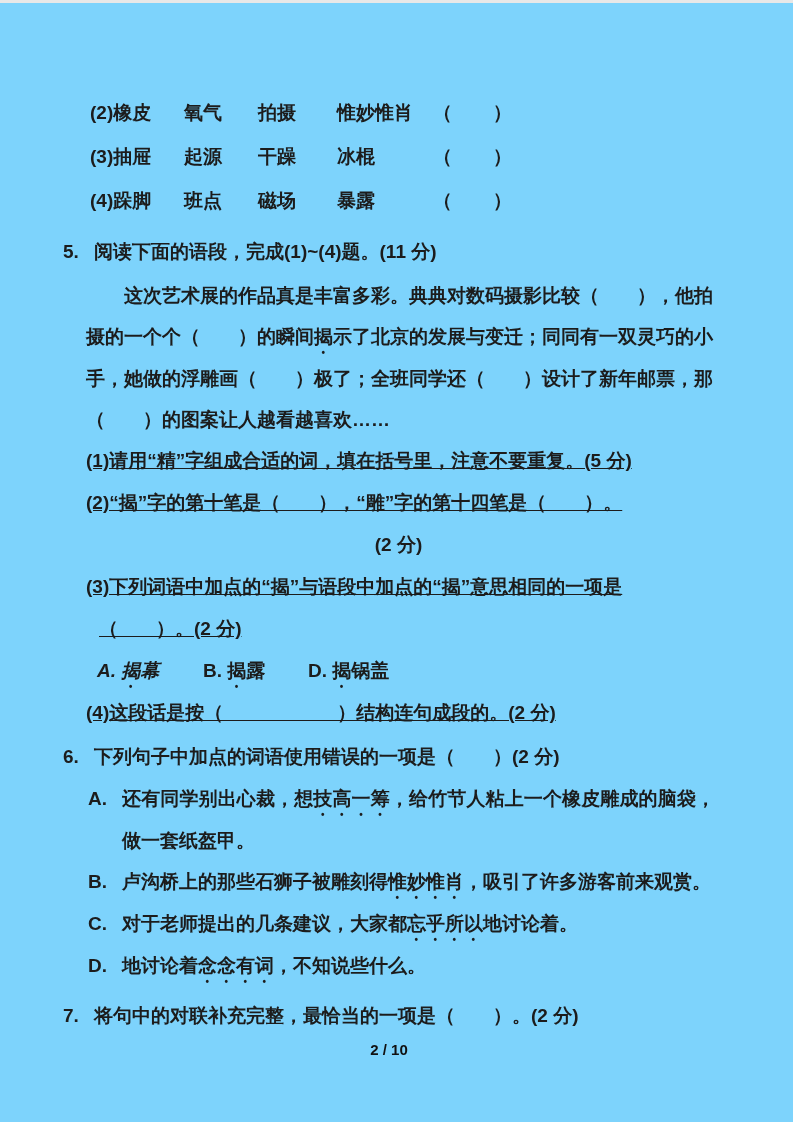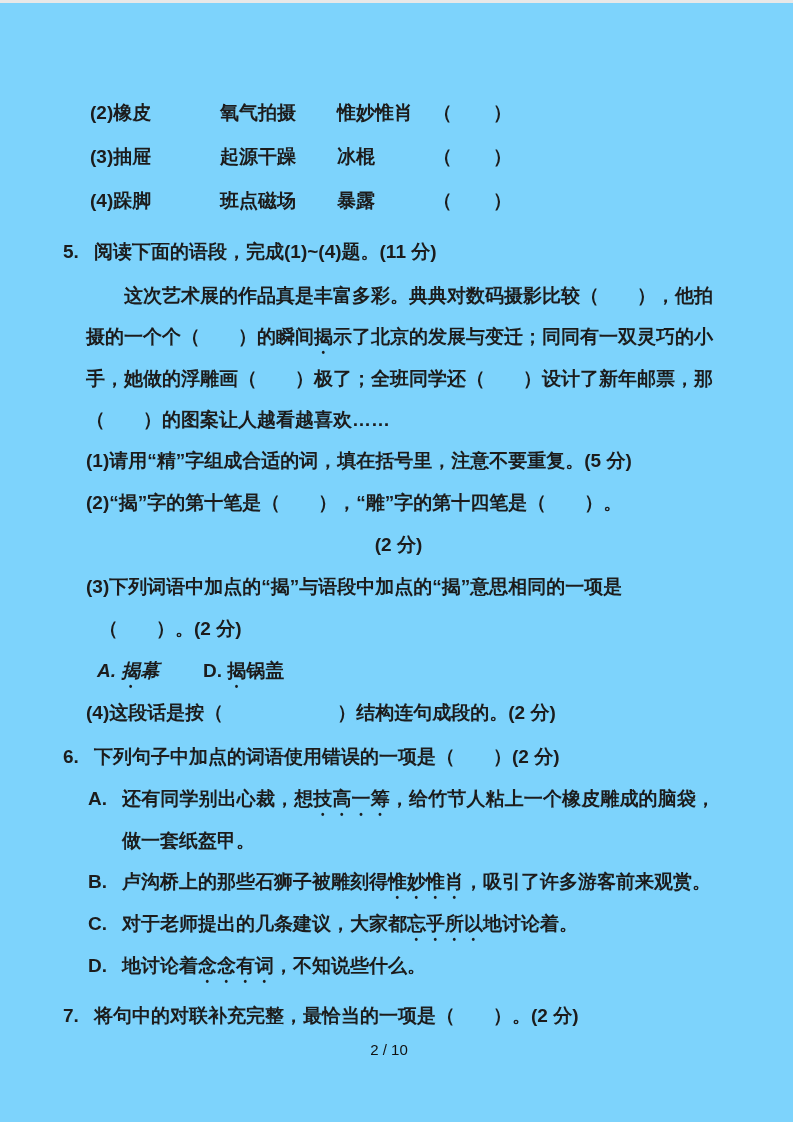--- a/index.html
+++ b/index.html
@@ -27,40 +27,41 @@
     line-height: 42px;
   }
   
   .word-row {
     height: 44px;
     display: flex;
     align-items: center;
     padding-left: 27px;
   }
   .wr-c1 { width: 94px; }
-  .wr-c2 { width: 74px; text-align: right; }
+  .wr-c2 { width: 74px; }
   .wr-c3 { width: 79px; }
   .wr-c4 { width: 96px; }
   .wr-blank { letter-spacing: 1px; }
   
   .q-head { display: flex; margin-top: 8px; }
   .q-num { width: 31px; flex: none; }
   .q-text { flex: 1; }
   
   .para {
     margin-left: 23px;
     width: 627px;
     line-height: 41px;
     margin-top: 2px;
     text-align: justify;
     text-indent: 2em;
   }
   .sub-item {
     margin-left: 23px;
     width: 627px;
+    text-decoration: underline;
   }
   .score-right {
     margin-left: 23px;
     width: 625px;
     text-align: center;
   }
   .indent2 { padding-left: 13px; }
   
   .inline-options {
     margin-left: 23px;
@@ -82,21 +83,21 @@
     text-emphasis: filled dot #1c1c1c;
     text-emphasis-position: under right;
   }
   .page-footer {
     position: absolute;
     top: 1038px;
     left: 0;
     width: 778px;
     text-align: center;
     font-size: 15px;
-    font-weight: 400;
+    font-weight: 700;
     color: #111111;
   }
 </style>
 </head>
 <body>
 
 <div class="page">
   <div class="content">
 
     <div class="word-row">
@@ -126,20 +127,21 @@
       <span class="q-text">阅读下面的语段，完成(1)~(4)题。(11 分)</span>
     </div>
     <div class="para"><span>这次艺术展的作品真是丰富多彩。典典对数码摄影比较（　　），他拍摄的一个个（　　）的瞬间</span><span class="em-dot">揭</span><span>示了北京的发展与变迁；同同有一双灵巧的小手，她做的浮雕画（　　）极了；全班同学还（　　）设计了新年邮票，那（　　）的图案让人越看越喜欢……</span></div>
     <div class="sub-item">(1)请用“精”字组成合适的词，填在括号里，注意不要重复。(5 分)</div>
     <div class="sub-item">(2)“揭”字的第十笔是（　　），“雕”字的第十四笔是（　　）。</div>
     <div class="score-right">(2 分)</div>
     <div class="sub-item">(3)下列词语中加点的“揭”与语段中加点的“揭”意思相同的一项是</div>
     <div class="sub-item indent2">（　　）。(2 分)</div>
     <div class="inline-options">
       <span class="io io-a"><span>A. </span><span class="em-dot">揭</span><span>幕</span></span>
+      <span class="io io-b"><span>B. </span><span class="em-dot">揭</span><span>露</span></span>
       <span class="io io-d"><span>D. </span><span class="em-dot">揭</span><span>锅盖</span></span>
     </div>
     <div class="sub-item">(4)这段话是按（　　　　　　）结构连句成段的。(2 分)</div>
 
     <div class="q-head" style="margin-top:2px;">
       <span class="q-num">6.</span>
       <span class="q-text">下列句子中加点的词语使用错误的一项是（　　）(2 分)</span>
     </div>
     <div class="optlist">
       <div class="opt">

